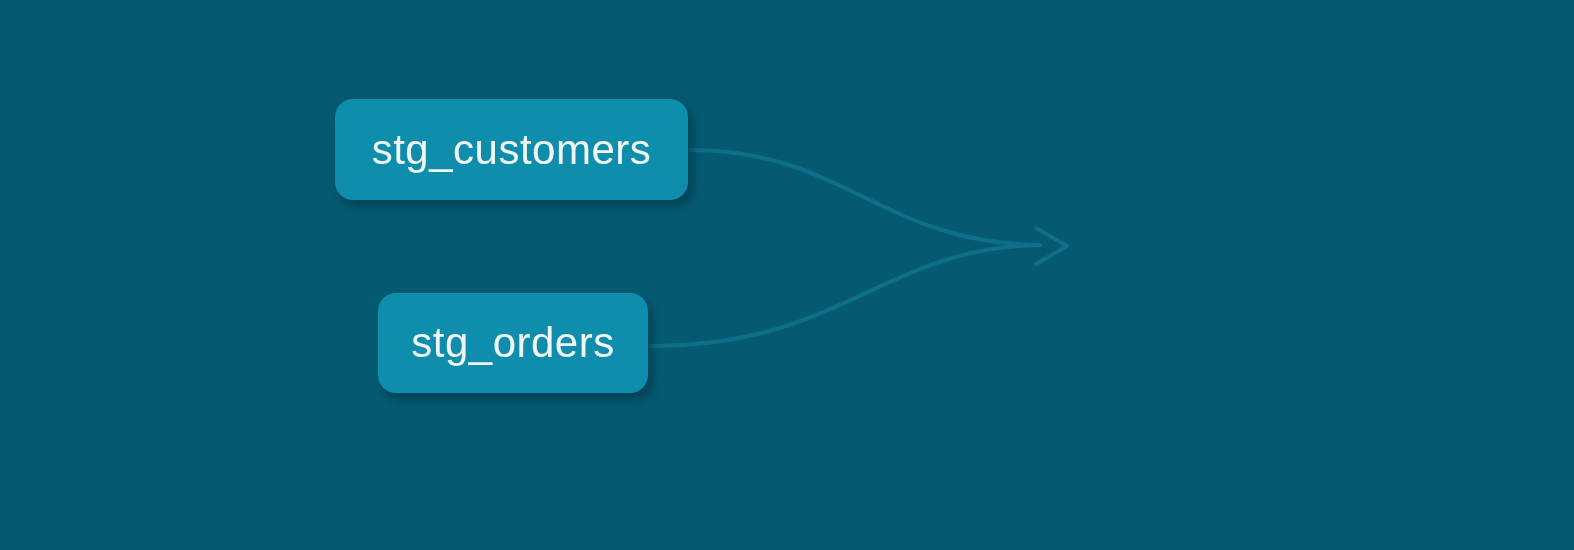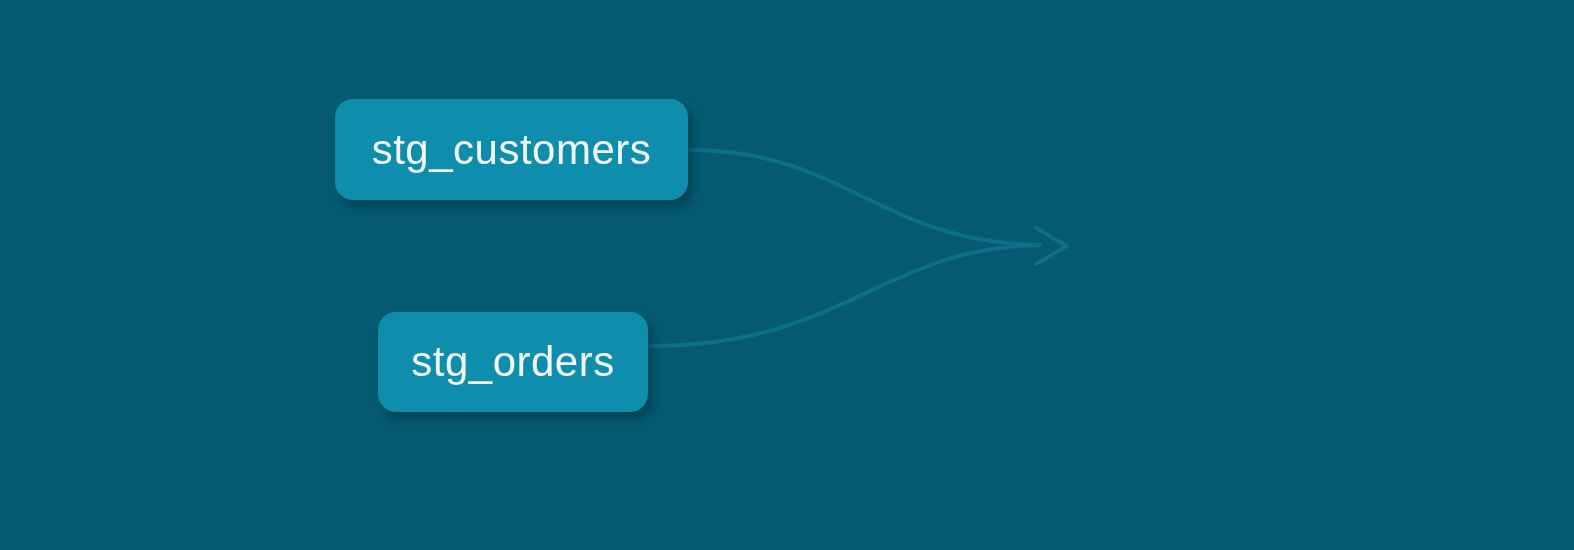--- a/index.html
+++ b/index.html
@@ -54,21 +54,21 @@
     cursor: pointer;
   }
   .node-label {
     color: var(--text);
     font-size: 42px;
     font-weight: 500;
     letter-spacing: 0.5px;
     white-space: nowrap;
   }
   .node-stg-customers { left: 335px; top: 99px;  width: 353px; height: 101px; }
-  .node-stg-orders    { left: 378px; top: 312px; width: 270px; height: 100px; }
+  .node-stg-orders    { left: 378px; top: 293px; width: 270px; height: 100px; }
   .node-customers     { left: 1085px; top: 198px; width: 268px; height: 100px; }
 </style>
 </head>
 <body>
 
 <div class="canvas">
 
   <svg class="edges-layer" viewBox="0 0 1574 550">
     <path class="edge-path" d="M 690 150 C 845 150 880 243 1040 245"></path>
     <path class="edge-path" d="M 650 346 C 845 346 880 248 1040 245"></path>

